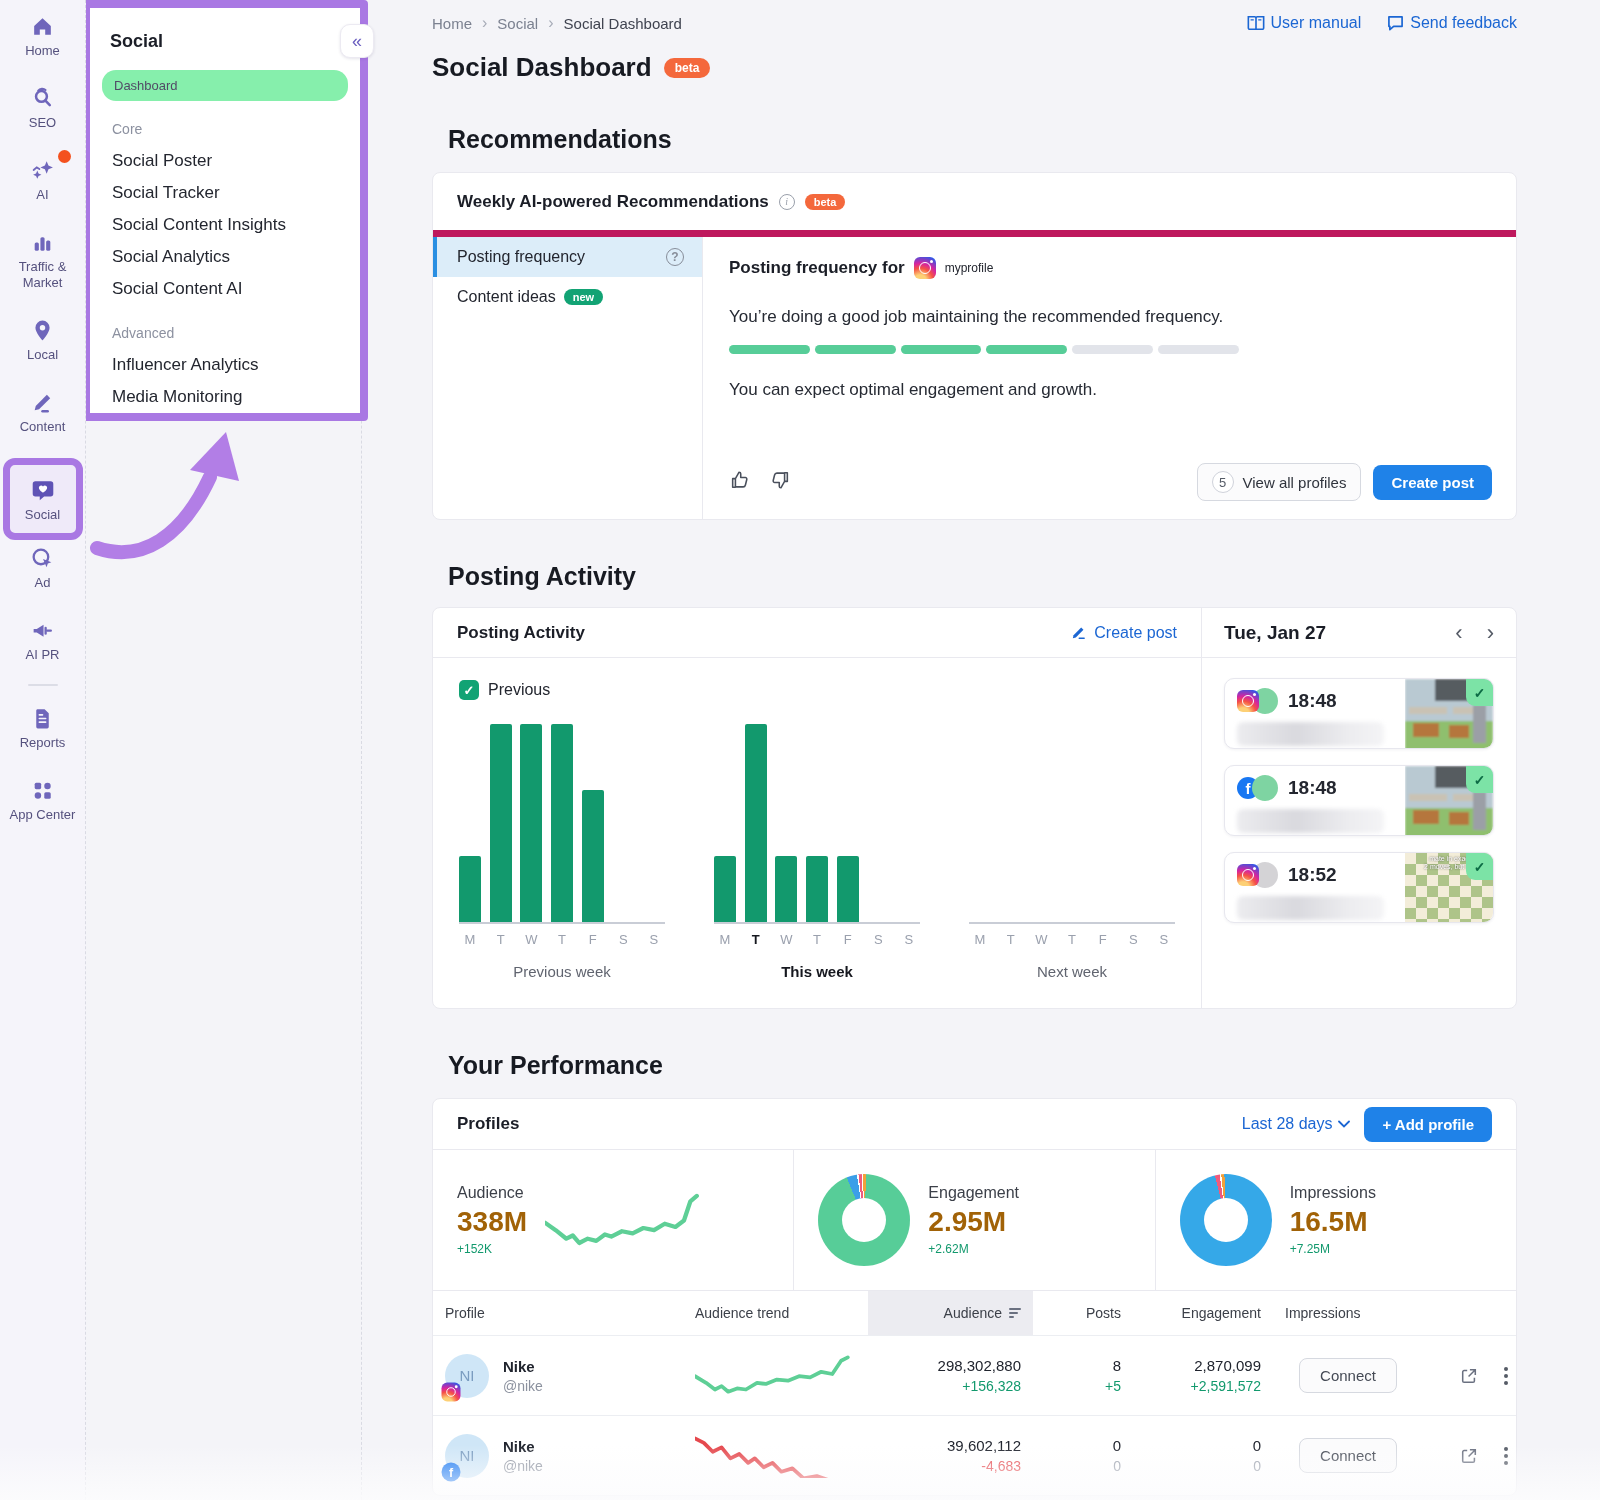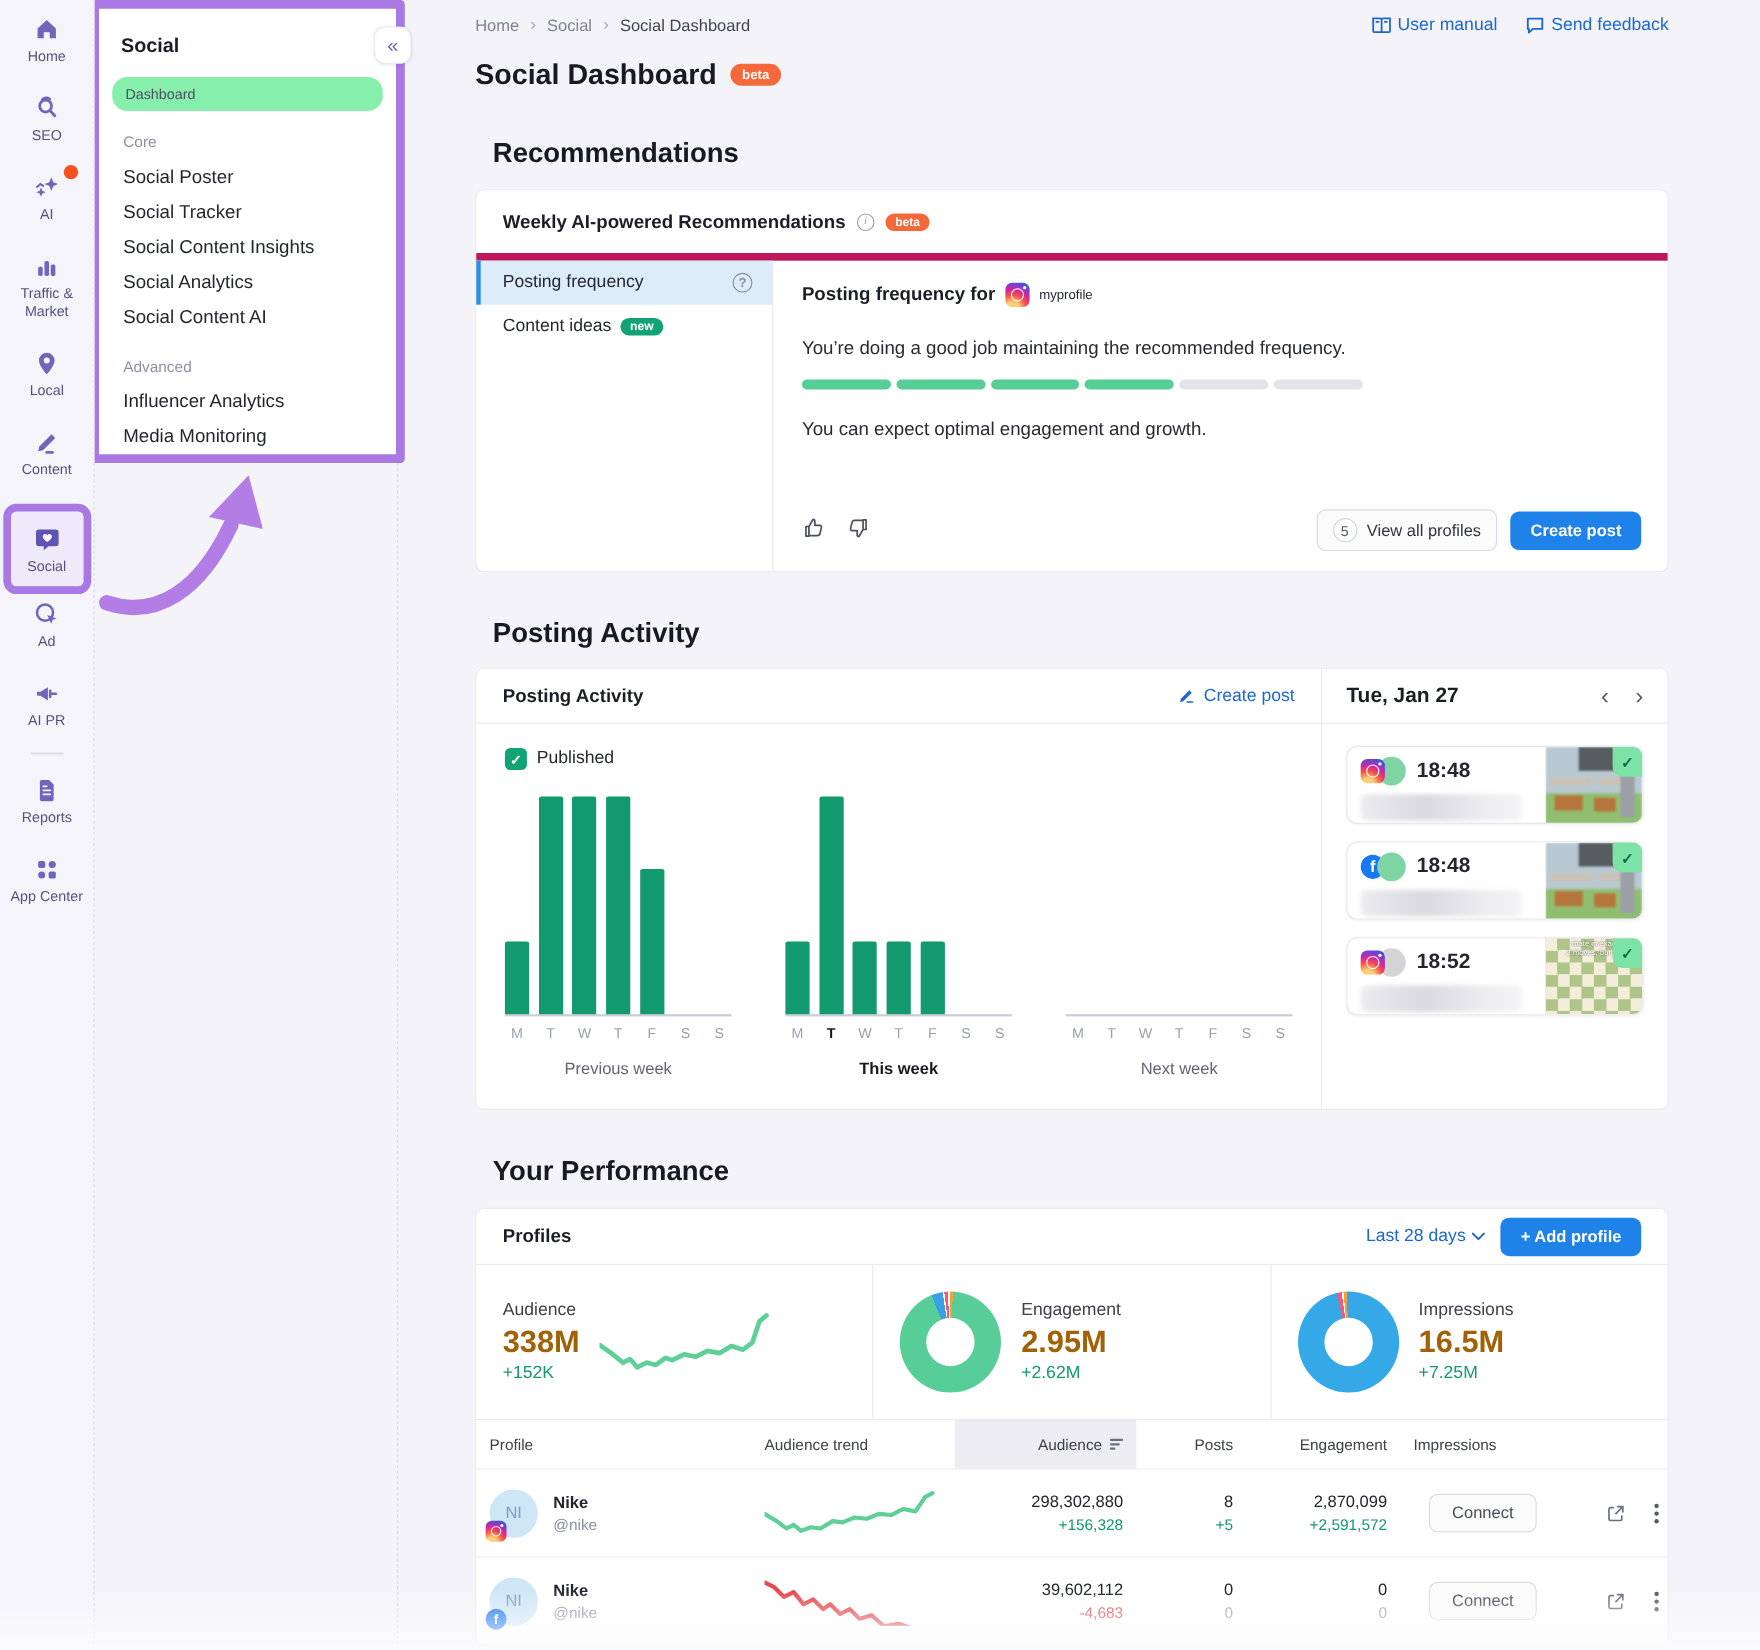--- a/index.html
+++ b/index.html
@@ -118,21 +118,21 @@
 
   
   .perf-header { display:flex; align-items:center; height:50px; padding:0 24px; gap:14px; }
   .perf-title { font-size:17px; font-weight:bold; flex:1; }
   .period-link { display:flex; align-items:center; gap:6px; color:#1b66d3; font-size:16px; cursor:pointer; }
   .stats-row { display:flex; border-top:1px solid #e9e9ef; }
   .stat-col { flex:1; display:flex; align-items:center; gap:18px; padding:24px; }
   .stat-col + .stat-col { border-left:1px solid #e9e9ef; }
   .stat-label { font-size:16px; color:#3c4049; }
   .stat-value { font-size:28px; font-weight:bold; color:#a16207; margin-top:4px; }
-  .stat-delta { font-size:16px; color:#12996d; margin-top:4px; }
+  .stat-delta { font-size:12px; color:#12996d; margin-top:4px; }
   .donut { width:92px; height:92px; border-radius:50%; position:relative; flex-shrink:0; }
   .donut::after { content:""; position:absolute; inset:24px; background:#fff; border-radius:50%; }
   .donut.green { background:conic-gradient(from -22deg, #3b9fe8 0 13deg, #fff 13deg 15deg, #ef5b7e 15deg 19deg, #fff 19deg 21deg, #f2a03a 21deg 25deg, #57cd98 25deg 338deg); }
   .donut.blue { background:conic-gradient(from -14deg, #ef5b7e 0 6deg, #fff 6deg 8deg, #f2a03a 8deg 12deg, #35a8e8 12deg 346deg); }
 
   .profiles-table { border-top:1px solid #e9e9ef; }
   .tgrid { display:grid; grid-template-columns:250px 185px 165px 100px 140px 150px 95px; align-items:center; }
   .thead { height:44px; font-size:14px; color:#3c4049; }
   .th { padding:0 12px; display:flex; align-items:center; height:100%; }
   .th.right { justify-content:flex-end; }
@@ -385,21 +385,21 @@
     <div class="pa-h-right">
       <span class="pa-date">Tue, Jan 27</span>
       <span class="nav-chevrons">
         <span class="chev">‹</span>
         <span class="chev">›</span>
       </span>
     </div>
     <div class="pa-body-left">
       <div class="checkbox-row">
         <span class="checkbox">✓</span>
-        <span>Published</span>
+        <span>Previous</span>
       </div>
       <div class="chart-row">
         <div class="week-group">
           <div class="bars">
               <div class="bar-slot">
                 <div class="bar" style="height: 66px;"></div>
               </div>
               <div class="bar-slot">
                 <div class="bar" style="height: 198px;"></div>
               </div>

